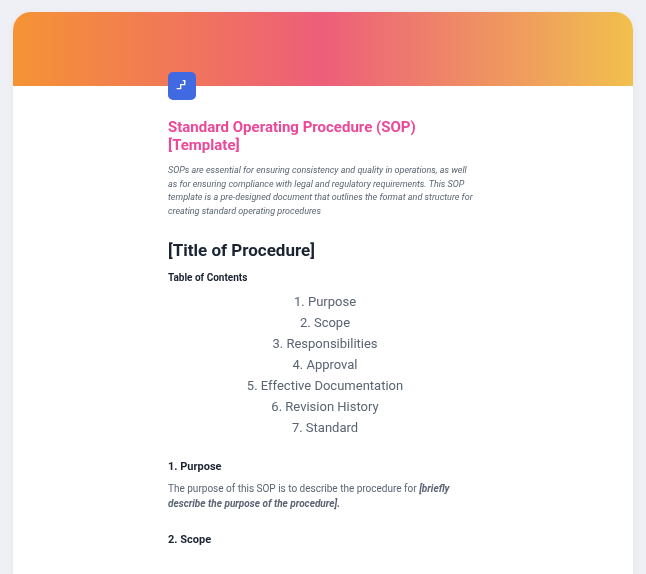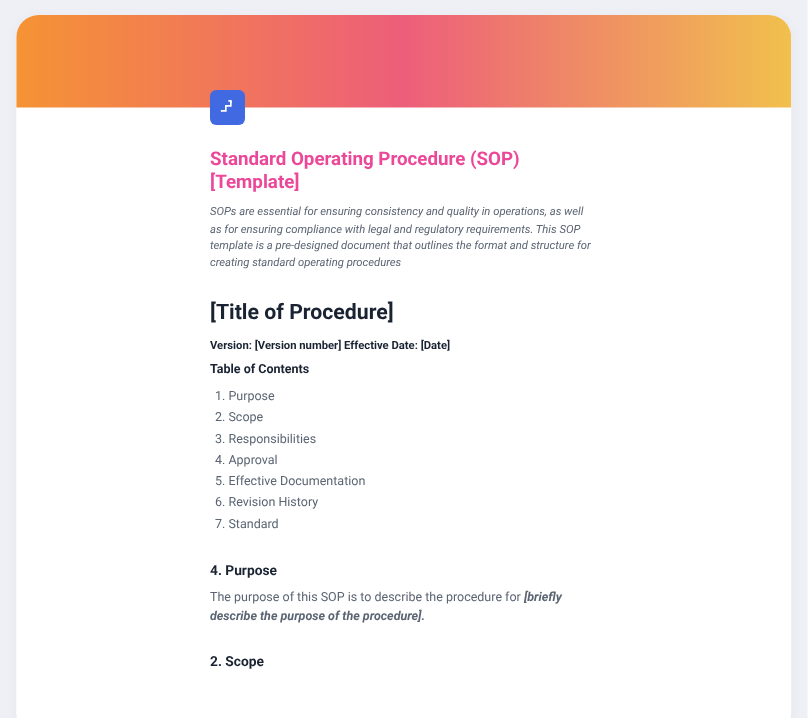--- a/index.html
+++ b/index.html
@@ -92,23 +92,24 @@
     }
     
     .toc-list {
       list-style: none;
       counter-reset: toc;
       margin-bottom: 22px;
     }
     
     .toc-list li {
       counter-increment: toc;
-      font-size: 10px;
+      font-size: 13px;
       color: #5a6472;
       padding: 3px 0 3px 4px;
+      text-align: center;
     }
     
     .toc-list li::before {
       content: counter(toc) ". ";
     }
     
     .section {
       margin-bottom: 22px;
     }
     
@@ -143,36 +144,35 @@
     </div>
   </div>
 
   <div class="content">
     <h1 class="doc-title">Standard Operating Procedure (SOP) [Template]</h1>
 
     <p class="intro-text">SOPs are essential for ensuring consistency and quality in operations, as well as for ensuring compliance with legal and regulatory requirements. This SOP template is a pre-designed document that outlines the format and structure for creating standard operating procedures</p>
 
     <h2 class="procedure-title">[Title of Procedure]</h2>
 
-    <p class="meta-line">Version: [Version number] Effective Date: [Date]</p>
 
     <p class="toc-heading">Table of Contents</p>
 
     <ol class="toc-list">
       <li>Purpose</li>
       <li>Scope</li>
       <li>Responsibilities</li>
       <li>Approval</li>
       <li>Effective Documentation</li>
       <li>Revision History</li>
       <li>Standard</li>
     </ol>
 
     <div class="section">
-      <h3 class="section-heading">4. Purpose</h3>
+      <h3 class="section-heading">1. Purpose</h3>
       <p class="section-body">
         <span>The purpose of this SOP is to describe the procedure for </span><span class="placeholder">[briefly describe the purpose of the procedure].</span>
       </p>
     </div>
 
     <div class="section">
       <h3 class="section-heading">2. Scope</h3>
     </div>
 
   </div>

